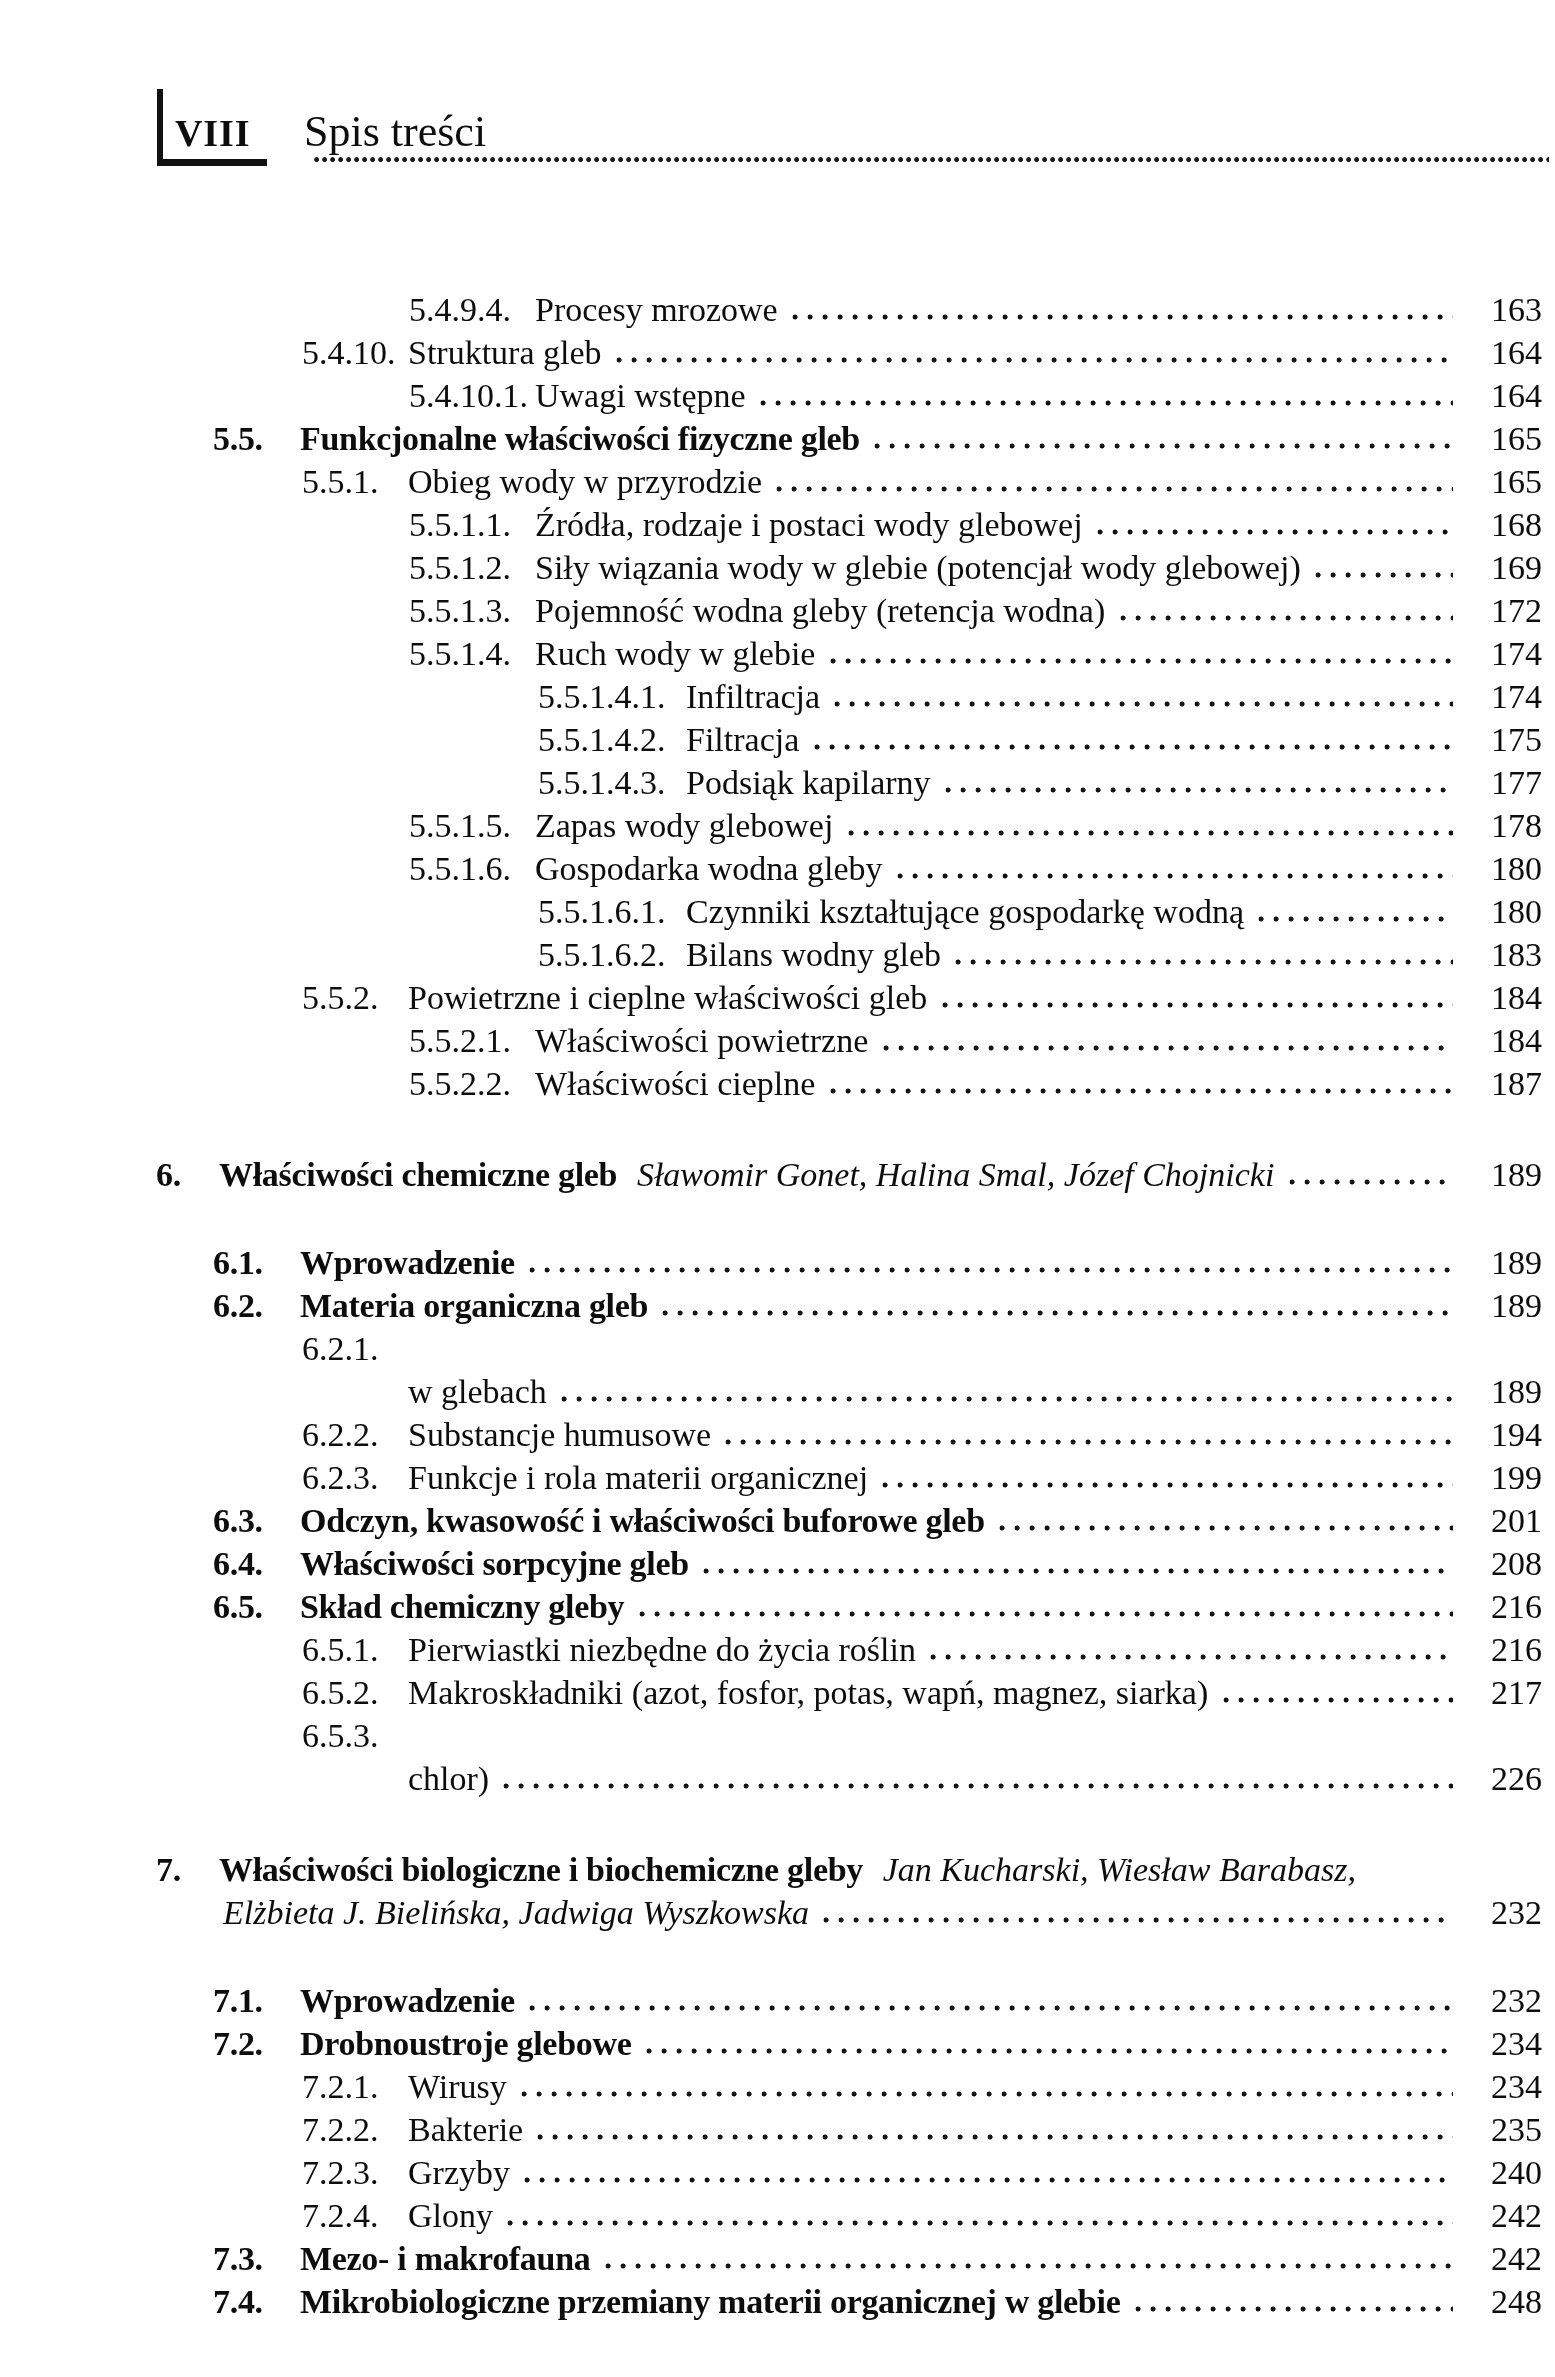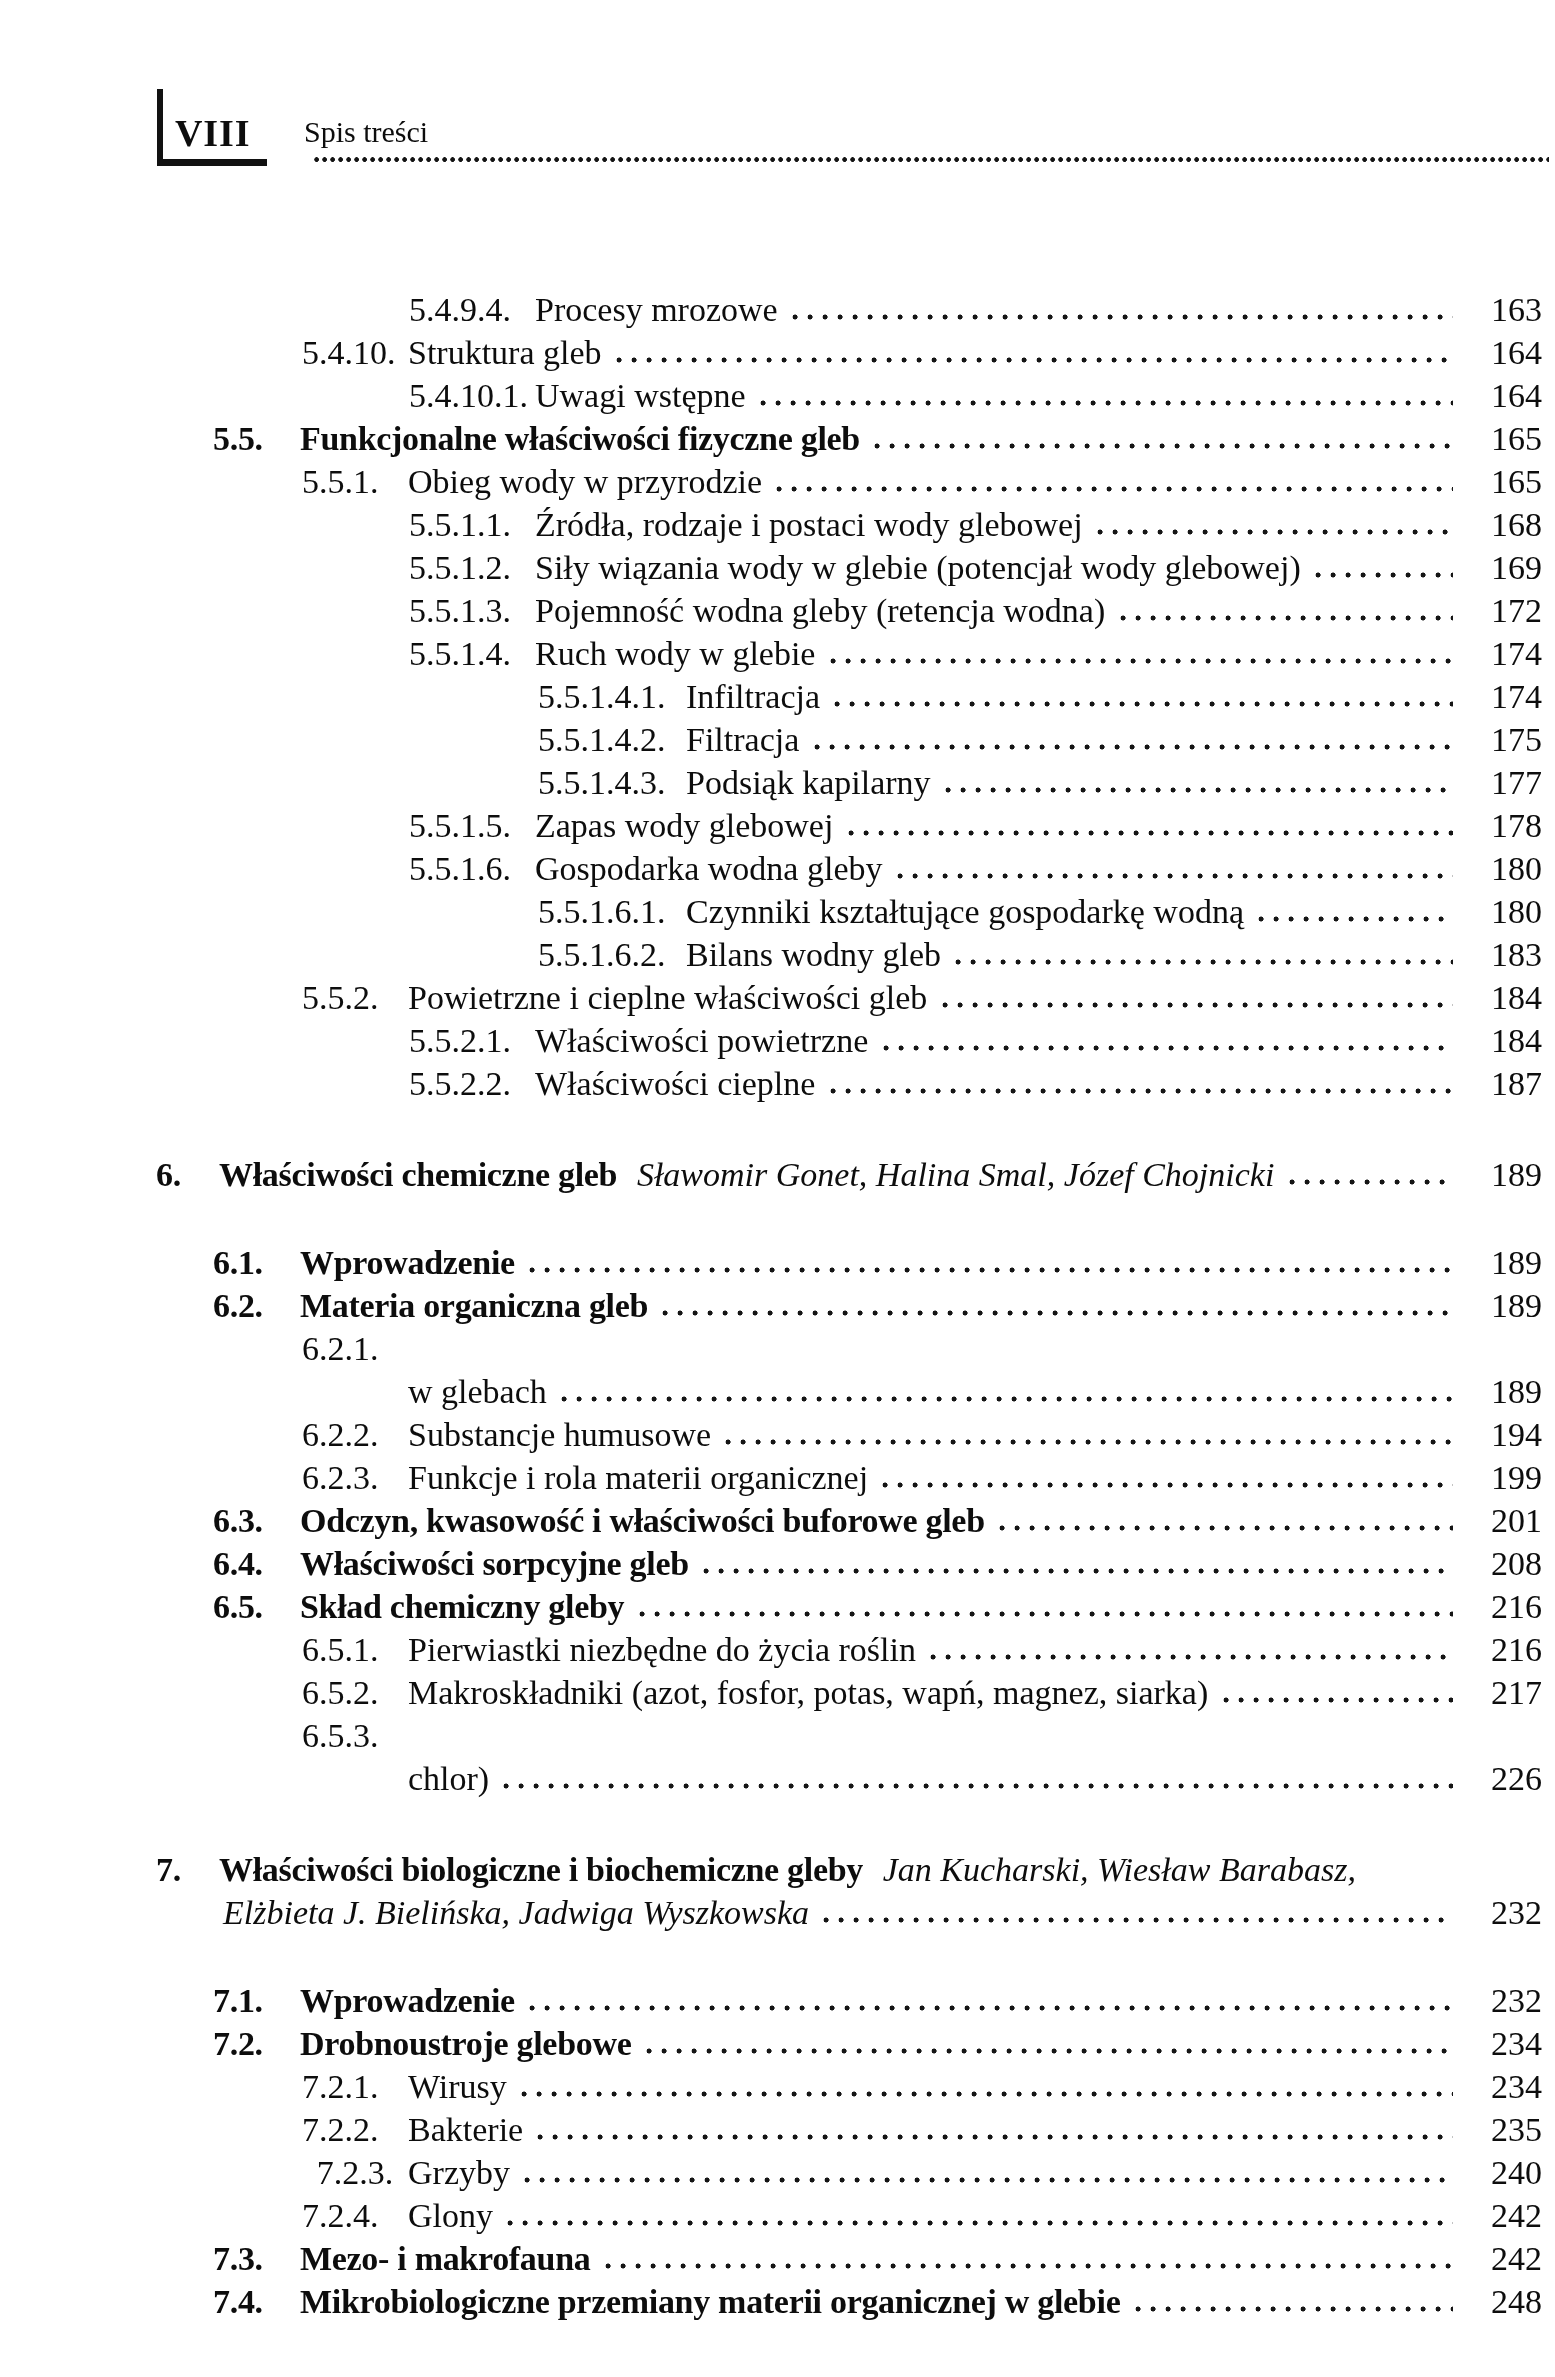--- a/index.html
+++ b/index.html
@@ -23,21 +23,21 @@
   .page-label{
     position:absolute;
     left:175px; top:113px;
     font-size:38px; font-weight:700;
     letter-spacing:0.9px;
     line-height:41px;
   }
   .page-title{
     position:absolute;
     left:304px; top:111px;
-    font-size:30px; font-weight:400;
+    font-size:44px; font-weight:400;
     line-height:41px;
   }
   .dot-rule{
     position:absolute;
     left:313px; top:154px;
     width:1236px; height:10.7px;
     background-image:radial-gradient(circle at 3.6px 5.4px,#141414 2px,rgba(0,0,0,0) 2.6px);
     background-size:8px 10.7px;
     background-repeat:repeat-x;
   }
@@ -305,21 +305,21 @@
         <span class="leader"></span>
         <span class="pg">234</span>
       </div>
       <div class="row" style="padding-left: 177px;">
         <span class="num" style="width: 106px;">7.2.2.</span>
         <span class="txt">Bakterie</span>
         <span class="leader"></span>
         <span class="pg">235</span>
       </div>
       <div class="row" style="padding-left: 177px;">
-        <span class="num" style="width: 106px; text-align: center;">7.2.3.</span>
+        <span class="num" style="width: 106px;">7.2.3.</span>
         <span class="txt">Grzyby</span>
         <span class="leader"></span>
         <span class="pg">240</span>
       </div>
       <div class="row" style="padding-left: 177px;">
         <span class="num" style="width: 106px;">7.2.4.</span>
         <span class="txt">Glony</span>
         <span class="leader"></span>
         <span class="pg">242</span>
       </div>

